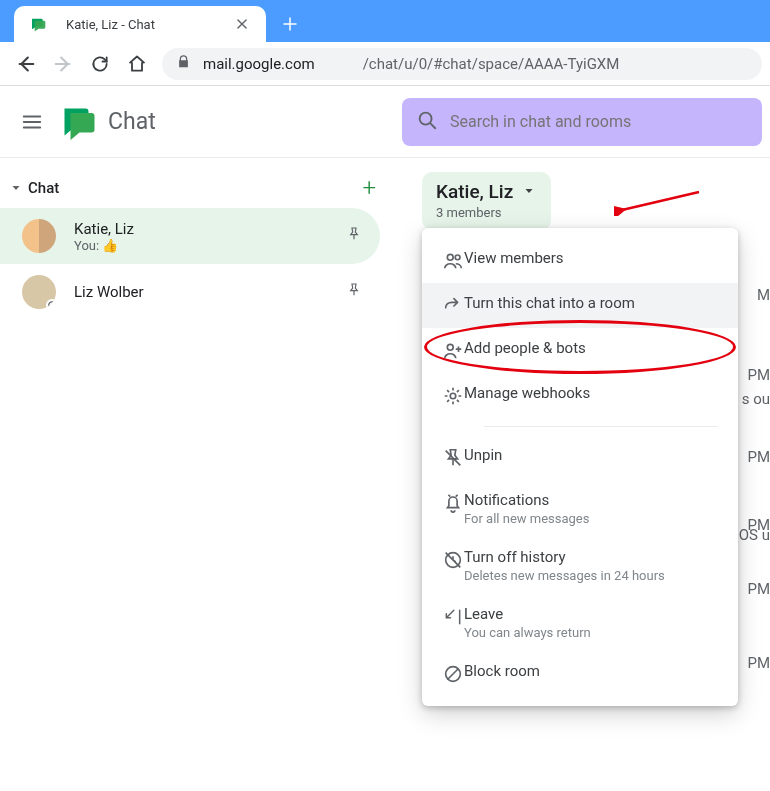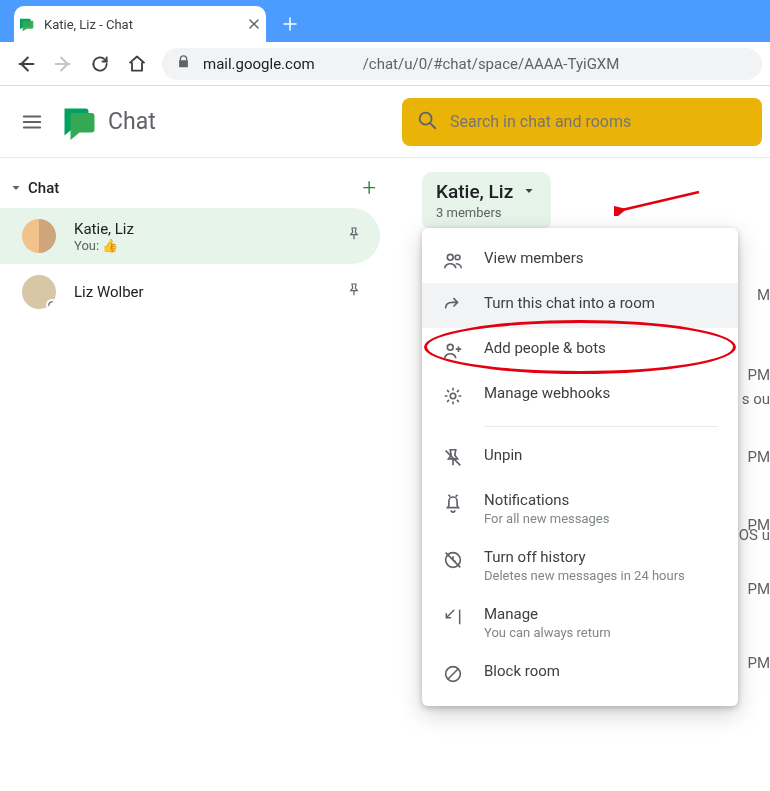--- a/index.html
+++ b/index.html
@@ -1,37 +1,37 @@
 <!DOCTYPE html>
 <html><head>
   <meta charset="utf-8">
   <style>
     * { margin:0; padding:0; box-sizing:border-box; font-family:"Segoe UI", Roboto, Arial, sans-serif; -webkit-font-smoothing:antialiased;}
     body { width:770px; height:791px; background:#fff; overflow:hidden; position:relative;}
 
     
     .tabbar{height:42px;background:#4c9bff;display:flex;align-items:flex-end;padding-left:14px;}
-    .tab{height:36px;background:#fff;border-radius:10px 10px 0 0;display:flex;align-items:center;padding:0 4px;min-width:252px;position:relative;}
+    .tab{height:36px;background:#fff;border-radius:10px 10px 0 0;display:flex;align-items:center;padding:0 16px;min-width:252px;position:relative;gap:10px;}
     .tab .fav{width:16px;height:16px;margin-right:10px;}
     .tab-title{font-size:13px;color:#3c4043;flex:1;}
     .tab-close{width:16px;height:16px;display:flex;align-items:center;justify-content:center;color:#5f6368; cursor:pointer;}
     .new-tab{width:28px;height:28px;border-radius:50%;display:flex;align-items:center;justify-content:center;margin:0 0 4px 10px;color:#fff;cursor:pointer;}
     .toolbar{height:44px;background:#fff;border-bottom:1px solid #dadce0;display:flex;align-items:center;padding:0 8px;gap:1px;}
     .tbtn{width:36px;height:36px;display:flex;align-items:center;justify-content:center;color:#3c4043;cursor:pointer;border-radius:50%;}
     .tbtn.disabled{color:#b9bbbe;cursor:default;}
     .omnibox{flex:1;height:32px;background:#f1f3f4;border-radius:16px;display:flex;align-items:center;padding:0 14px;margin-left:6px;gap:12px;color:#5f6368;font-size:15px;}
     .url-main{color:#202124;}
     .url-rest{color:#5f6368;margin-left:48px;}
 
     
     .appbar{height:72px;display:flex;align-items:center;padding:0 8px;border-bottom:1px solid #e8eaed;}
     .hamburger{width:48px;height:48px;display:flex;align-items:center;justify-content:center;color:#5f6368;cursor:pointer;border-radius:50%;margin-right:4px;}
     .logo{width:36px;height:36px;margin-right:12px;}
     .appname{font-size:23px;color:#5f6368;}
-    .search{margin-left:auto;flex:0 0 360px;height:48px;background:#eab308;border-radius:8px;display:flex;align-items:center;padding:0 14px;color:#5f6368;}
+    .search{margin-left:auto;flex:0 0 360px;height:48px;background:#c4b5fd;border-radius:8px;display:flex;align-items:center;padding:0 14px;color:#5f6368;}
     .search input{border:none;background:transparent;font-size:16px;color:#5f6368;outline:none;flex:1;margin-left:12px;}
 
     
     .body{display:flex;height:calc(100% - 42px - 44px - 72px);}
     .sidebar{width:394px;padding-top:10px;}
     .section-head{display:flex;align-items:center;height:40px;padding:0 18px 0 10px;}
     .section-title{font-size:15px;color:#202124;font-weight:500;margin-left:6px;}
     .section-head .caret{color:#5f6368;}
     .plus{margin-left:auto;color:#1e8e3e;cursor:pointer;font-size:24px;font-weight:300;}
     .chat-item{display:flex;align-items:center;height:56px;padding:0 18px 0 22px;border-radius:0 28px 28px 0;margin-right:14px;cursor:pointer;}
@@ -46,21 +46,21 @@
 
     
     .main{flex:1;padding:14px 0 0 28px;position:relative;}
     .room-chip{display:inline-flex;flex-direction:column;align-items:flex-start;background:#e6f4ea;border-radius:10px;padding:8px 16px 10px 14px;cursor:pointer;}
     .room-row{display:flex;align-items:center;gap:10px;}
     .room-name{font-size:19px;font-weight:500;color:#202124;}
     .room-sub{font-size:13px;color:#5f6368;margin-top:2px;}
 
     
     .menu{position:absolute;left:28px;top:70px;width:316px;background:#fff;border-radius:6px;box-shadow:0 2px 6px rgba(0,0,0,.22),0 8px 24px rgba(0,0,0,.18);padding:10px 0;}
-    .mi{display:flex;align-items:flex-start;padding:11px 20px;cursor:pointer;gap:20px;}
+    .mi{display:flex;align-items:flex-start;padding:11px 20px;cursor:pointer;}
     .mi.hover{background:#f1f3f4;}
     .mi .micon{width:22px;height:22px;flex:0 0 22px;color:#5f6368;display:flex;align-items:center;justify-content:center;margin-top:1px;}
     .mi-title{font-size:15px;color:#3c4043;}
     .mi-sub{font-size:13px;color:#80868b;margin-top:2px;max-width:230px;}
     .menu hr{border:none;border-top:1px solid #e8eaed;margin:8px 20px 8px 62px;}
 
     
     .ann-arrow{position:absolute;left:614px;top:186px;pointer-events:none;}
     .ann-circle{position:absolute;left:424px;top:320px;width:312px;height:54px;border:3px solid #e3000f;border-radius:50%;pointer-events:none;}
 
@@ -284,21 +284,21 @@
           <div class="mi-sub">Deletes new messages in 24 hours</div>
         </div>
       </div>
       <div class="mi">
         <span class="micon">
             <svg width="20" height="20" viewBox="0 0 24 24">
               <path fill="none" stroke="#5f6368" stroke-width="1.8" stroke-linecap="round" d="M13 4l-9 9M4 8v5h5M20 4v16"></path>
             </svg>
           </span>
         <div>
-          <div class="mi-title">Manage</div>
+          <div class="mi-title">Leave</div>
           <div class="mi-sub">You can always return</div>
         </div>
       </div>
       <div class="mi">
         <span class="micon">
             <svg width="22" height="22" viewBox="0 0 24 24">
               <circle cx="12" cy="12" r="8" fill="none" stroke="#5f6368" stroke-width="1.8"></circle>
               <path stroke="#5f6368" stroke-width="1.8" d="M6 18L18 6"></path>
             </svg>
           </span>

